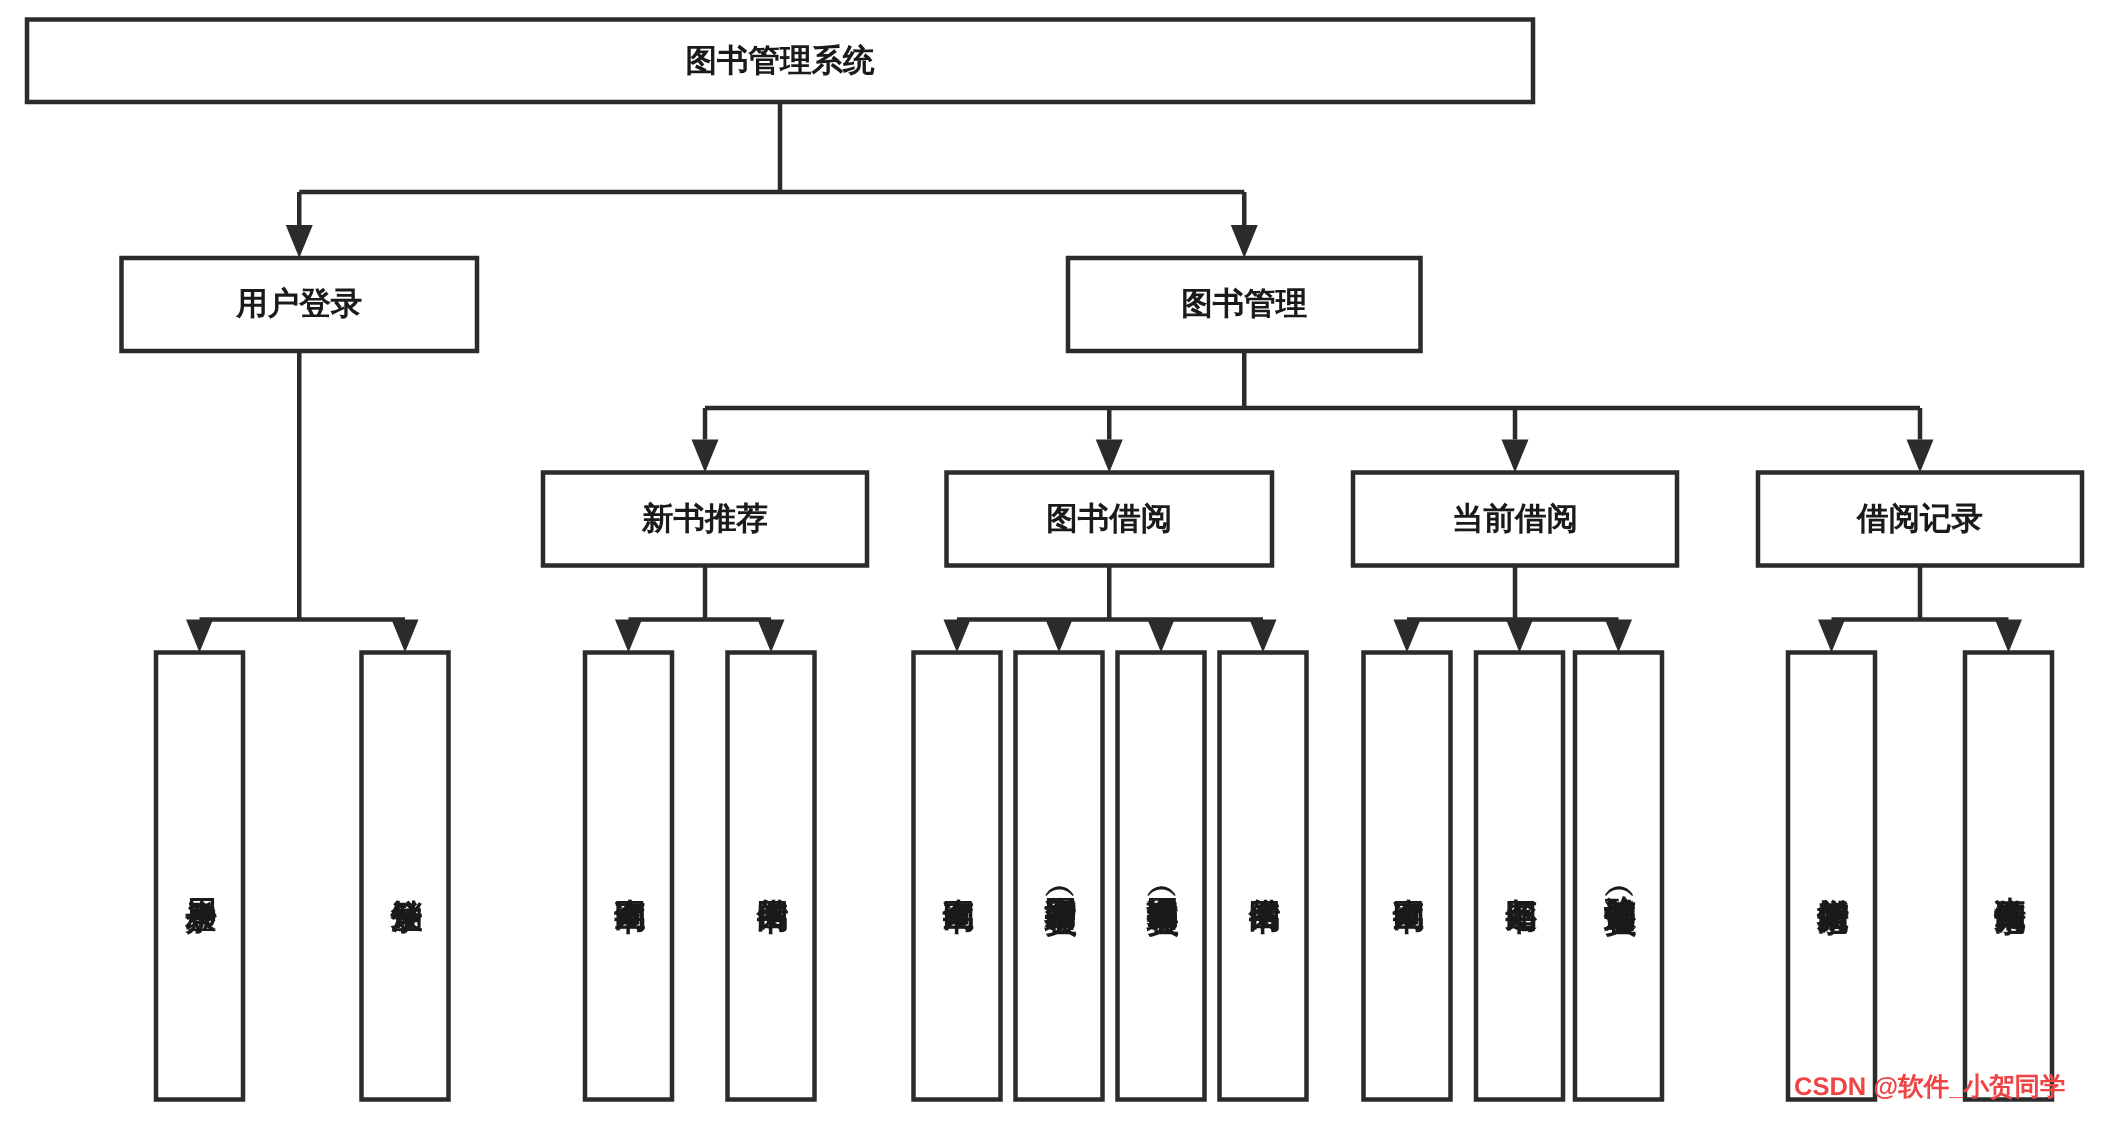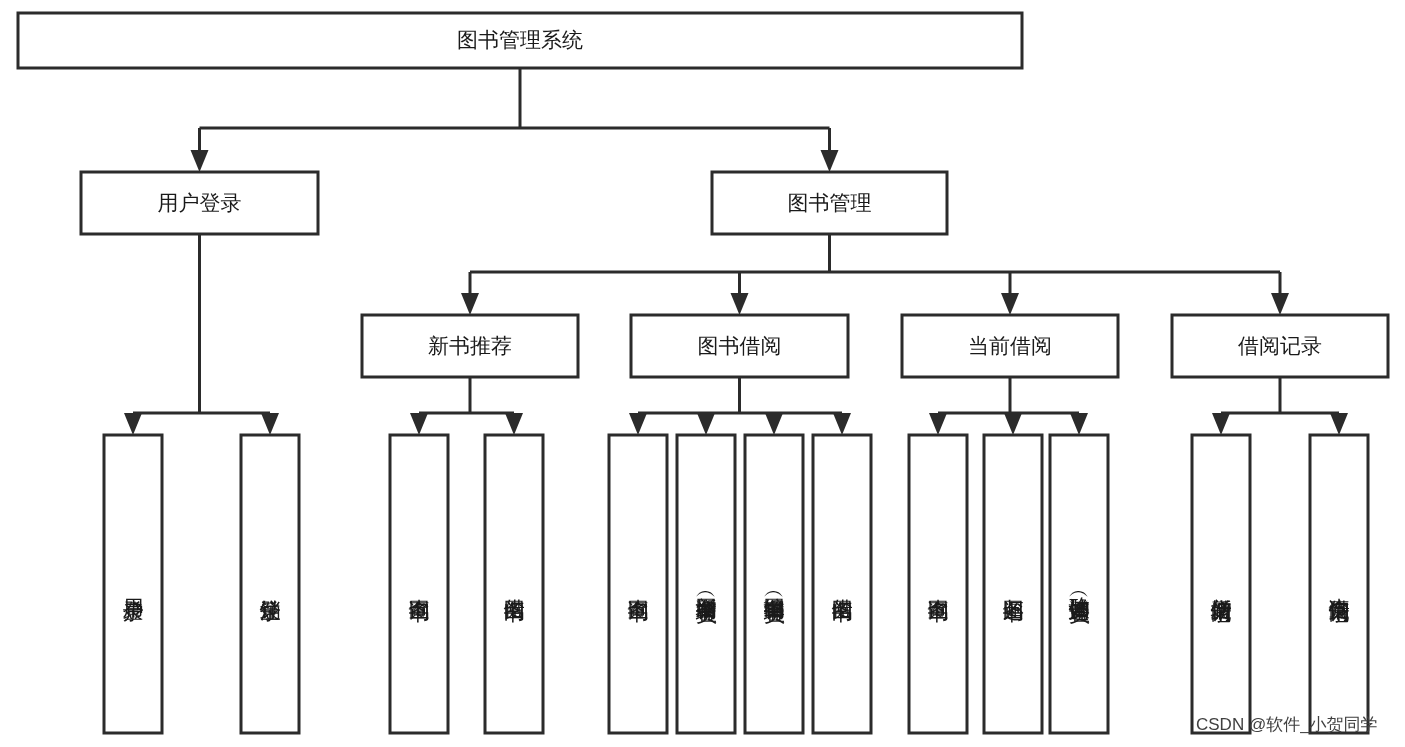--- a/index.html
+++ b/index.html
@@ -13,20 +13,21 @@
     height: 747px;
     font-family: "Liberation Sans", "DejaVu Sans", sans-serif;
     overflow: hidden;
     position: relative;
   }
   #diagram-root {
     position: relative;
     width: 1405px;
     height: 747px;
     background: #ffffff;
+    font-weight: bold;
   }
   svg.diagram-canvas {
     position: absolute;
     top: 0;
     left: 0;
     width: 1405px;
     height: 747px;
     display: block;
   }
   .node-box {
@@ -63,21 +64,21 @@
     text-align: center;
     white-space: nowrap;
     pointer-events: none;
   }
   .watermark {
     position: absolute;
     left: 1196px;
     top: 713px;
     font-family: "Liberation Sans", "DejaVu Sans", sans-serif;
     font-size: 17px;
-    color: #404040;
+    color: #ef4444;
     white-space: nowrap;
     user-select: none;
   }
 </style>
 </head>
 <body>
 
 <div id="diagram-root">
 
   <svg class="diagram-canvas" viewBox="0 0 1405 747">

